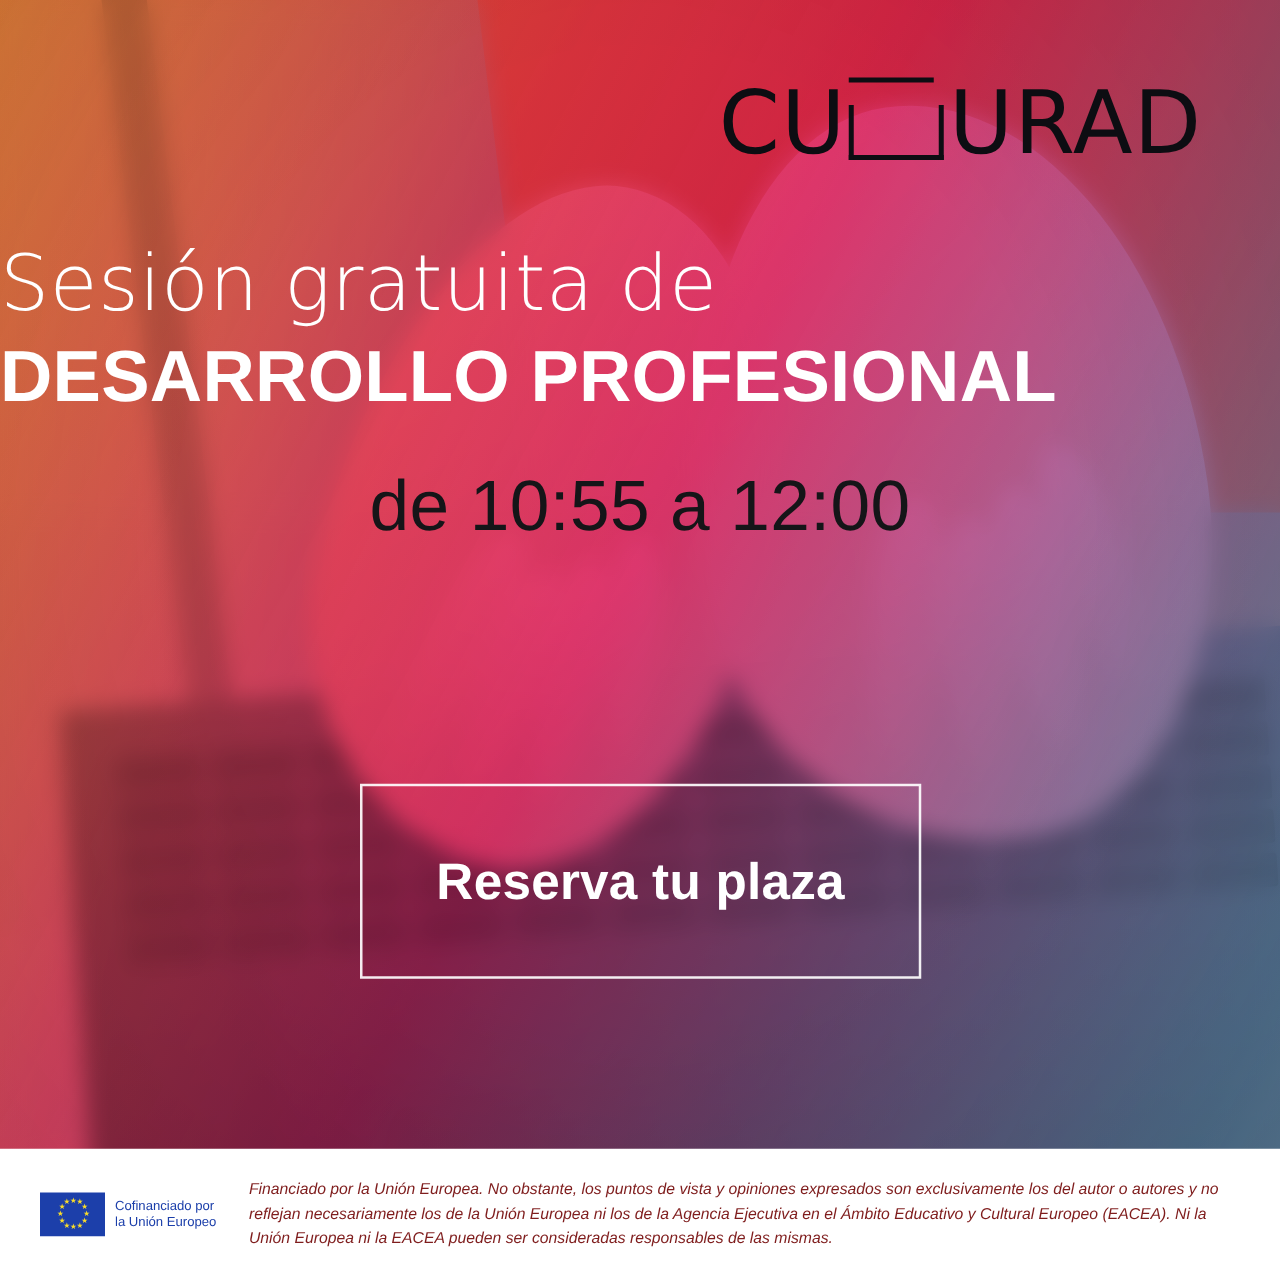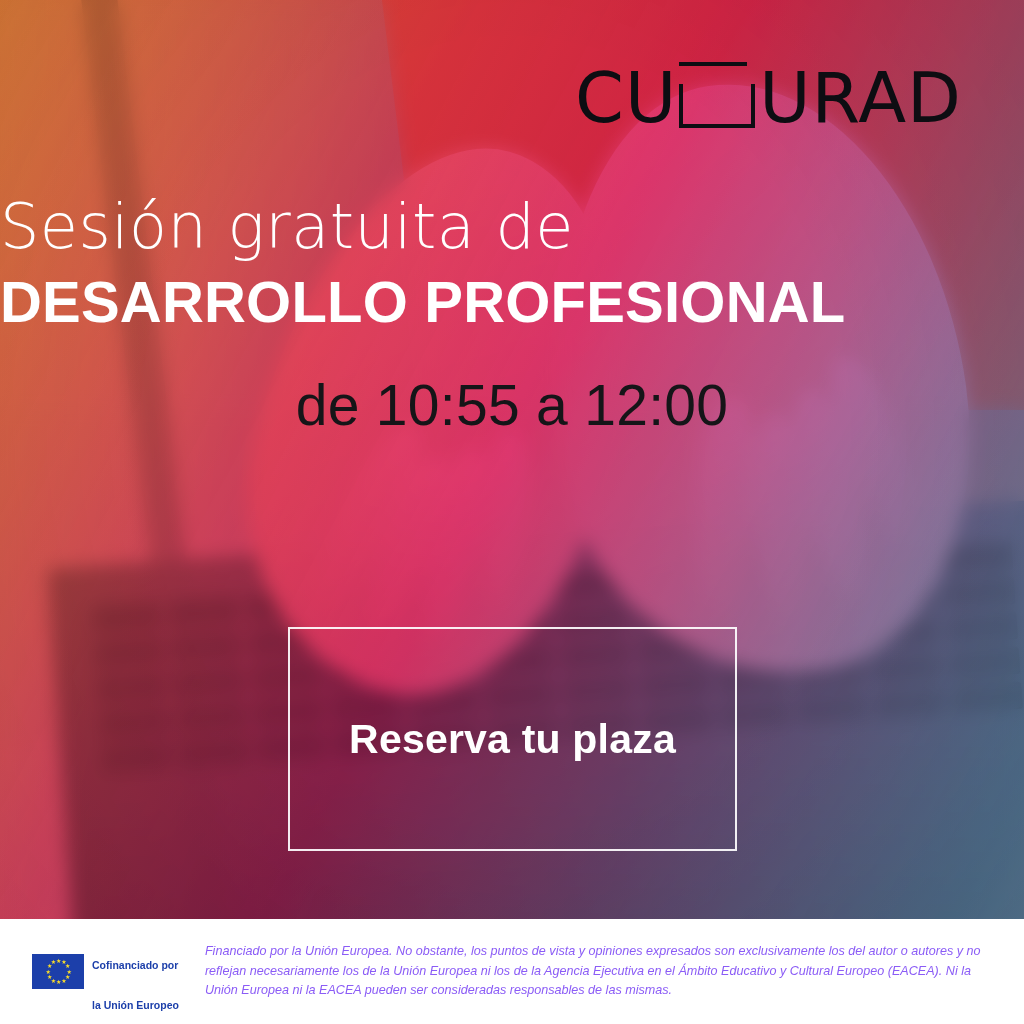--- a/index.html
+++ b/index.html
@@ -252,21 +252,21 @@
     letter-spacing: 0.3px;
     font-family: "Liberation Sans", sans-serif;
   }
 
   
   .cta-box {
     position: absolute;
     left: 288px;
     top: 627px;
     width: 449px;
-    height: 224px;
+    height: 156px;
     border: 2px solid rgba(255,255,255,0.92);
     box-sizing: border-box;
     display: flex;
     flex-direction: column;
     align-items: center;
     justify-content: center;
     cursor: pointer;
   }
   .cta-line {
     font-size: 41px;
@@ -311,30 +311,29 @@
     height: 4px;
     color: #f9dd2a;
     font-size: 6px;
     line-height: 4px;
     text-align: center;
   }
   .eu-caption {
     font-size: 10.5px;
     line-height: 1.22;
     color: #1c3faa;
-    font-weight: 700;
+    font-weight: 400;
     font-family: "Liberation Sans", sans-serif;
     white-space: nowrap;
-    margin-top: 27px;
   }
   .disclaimer {
     flex: 1 1 auto;
     font-size: 12.6px;
     line-height: 1.55;
-    color: #8b5cf6;
+    color: #7f1d1d;
     font-style: italic;
     font-family: "Liberation Sans", sans-serif;
     padding-left: 10px;
   }
 </style>
 </head>
 <body>
 
 <div class="poster">
 

